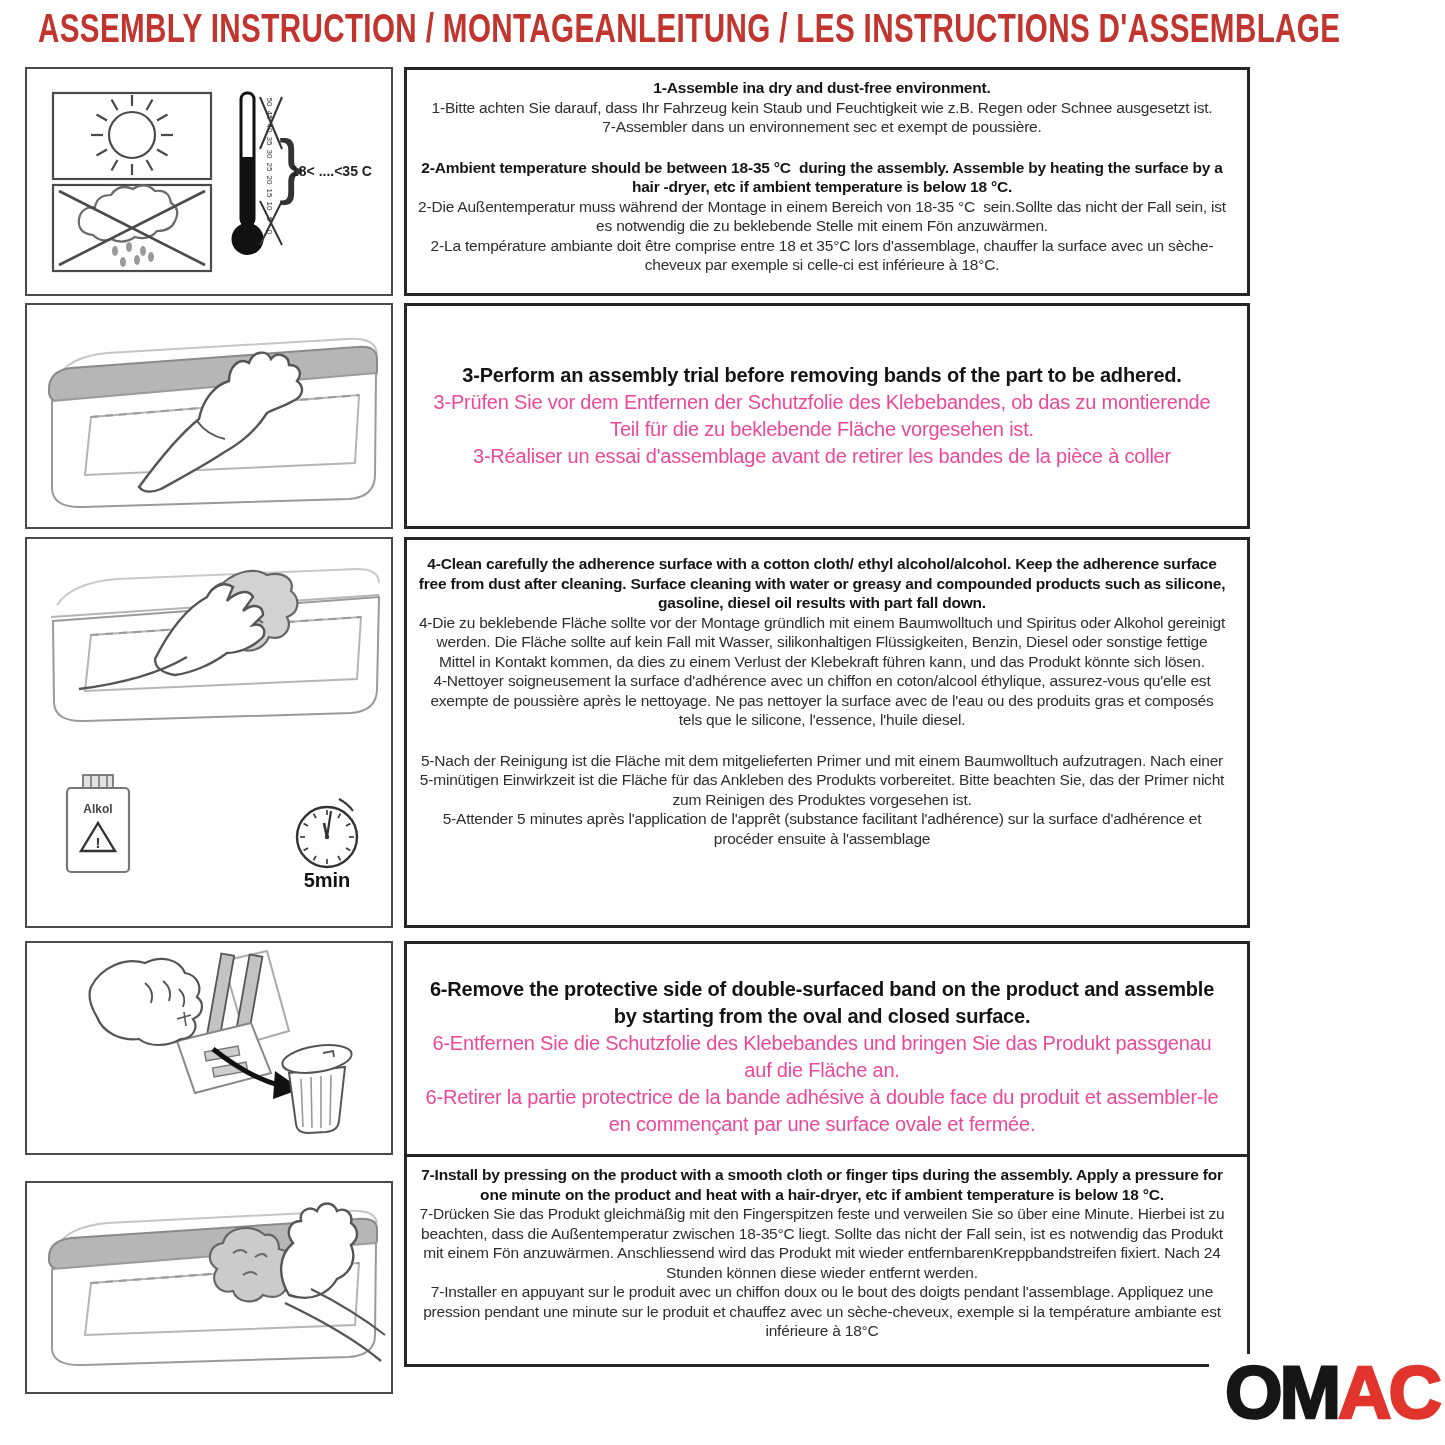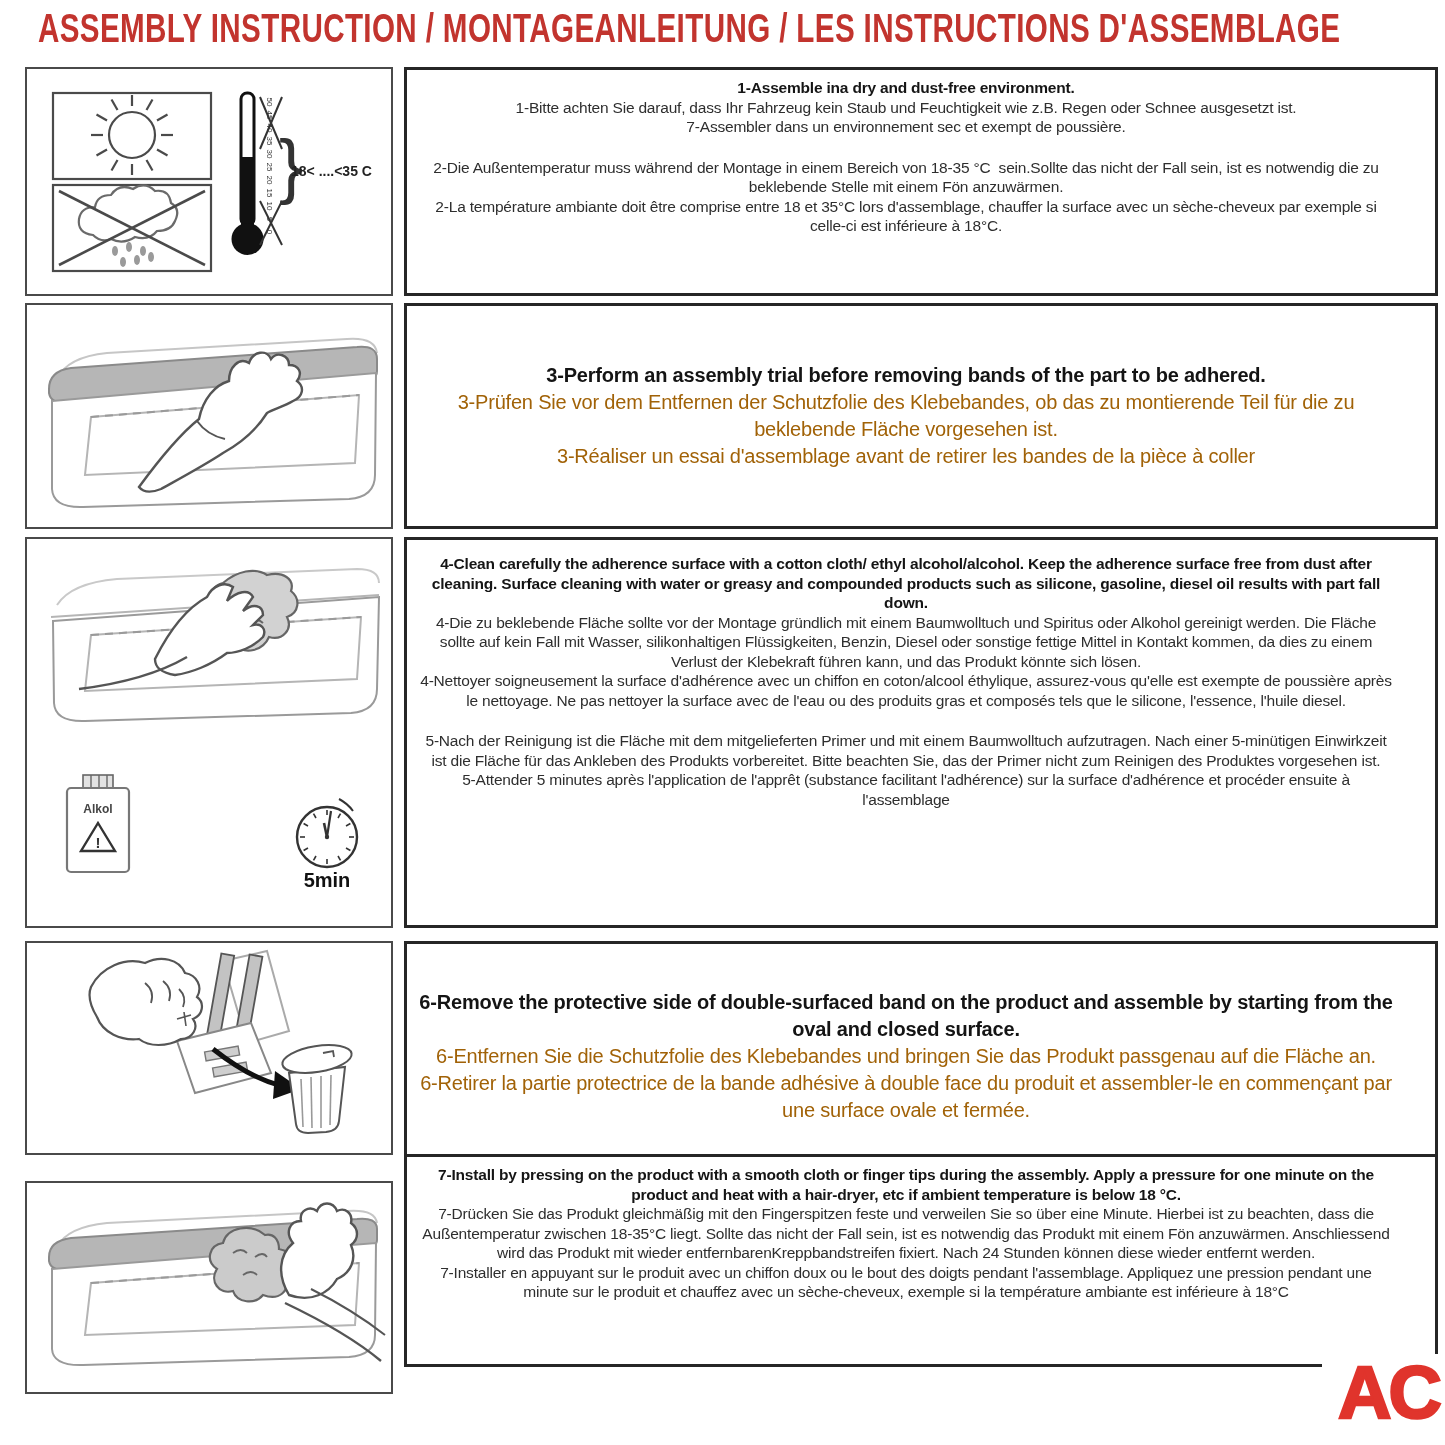--- a/index.html
+++ b/index.html
@@ -3,27 +3,27 @@
 <meta charset="utf-8">
 <style>
   html,body{margin:0;padding:0;background:#ffffff;}
   .page{position:relative;width:1445px;height:1445px;background:#fff;overflow:hidden;
         font-family:"Liberation Sans",sans-serif;text-align:center;}
   .title{position:absolute;left:38px;top:6px;margin:0;font-size:40px;font-weight:bold;
          color:#c2342e;white-space:nowrap;transform:scaleX(0.74);transform-origin:left top;
          letter-spacing:0.5px;}
   .ibox{position:absolute;left:25px;width:368px;background:#fff;border:2px solid #4a4a4a;
         box-sizing:border-box;}
-  .tbox{position:absolute;left:404px;width:1034px;background:#fff;border:3px solid #262626;
-        box-sizing:border-box;padding:8px 40px 8px 10px;}
+  .tbox{position:absolute;left:404px;width:846px;background:#fff;border:3px solid #262626;
+        box-sizing:border-box;padding:8px 20px 8px 10px;}
   .tbox.center{display:flex;flex-direction:column;justify-content:center;}
   .tbox p{margin:0;white-space:pre-wrap;}
   .small p{font-size:15.5px;line-height:19.5px;color:#2e2e2e;letter-spacing:-0.2px;}
   .small p.en{font-weight:bold;color:#151515;}
-  .big p{font-size:20px;line-height:27px;color:#a16207;letter-spacing:-0.2px;}
+  .big p{font-size:20px;line-height:27px;color:#ec4899;letter-spacing:-0.2px;}
   .big p.en{font-weight:bold;color:#141414;}
   .blk + .blk{margin-top:21px;}
   svg{display:block;}
   .logo{position:absolute;right:2px;top:1354px;height:78px;background:#fff;
         padding:0 4px 0 16px;display:flex;align-items:center;}
   .logo span{font-size:74px;font-weight:bold;line-height:1;letter-spacing:-3px;
              -webkit-text-stroke:2.5px currentColor;}
   .logo .lb{color:#161616;}
   .logo .lr{color:#e0342c;}
 </style>
@@ -97,20 +97,21 @@
       </g>
     </svg>
   </div>
   <div class="tbox small" style="top:67px;height:229px;">
     <div class="blk">
       <p class="en">1-Assemble ina dry and dust-free environment.</p>
       <p>1-Bitte achten Sie darauf, dass Ihr Fahrzeug kein Staub und Feuchtigkeit wie z.B. Regen oder Schnee ausgesetzt ist.</p>
       <p>7-Assembler dans un environnement sec et exempt de poussière.</p>
     </div>
     <div class="blk">
+      <p class="en">2-Ambient temperature should be between 18-35 °C  during the assembly. Assemble by heating the surface by a hair -dryer, etc if ambient temperature is below 18 °C.</p>
       <p>2-Die Außentemperatur muss während der Montage in einem Bereich von 18-35 °C  sein.Sollte das nicht der Fall sein, ist es notwendig die zu beklebende Stelle mit einem Fön anzuwärmen.</p>
       <p>2-La température ambiante doit être comprise entre 18 et 35°C lors d'assemblage, chauffer la surface avec un sèche-cheveux par exemple si celle-ci est inférieure à 18°C.</p>
     </div>
   </div>
 
   <div class="ibox" style="top:303px;height:226px;">
     <svg viewBox="0 0 364 222" width="100%" height="100%" preserveAspectRatio="none">
       <g>
         <path d="M30,74 Q40,52 80,48 L320,34 Q348,32 350,48" fill="none" stroke="#c6c6c6" stroke-width="2"></path>
         <path d="M22,84 Q22,66 44,63 L330,42 Q350,40 350,54 L350,66 Q350,76 332,78 L44,98 Q24,100 22,88 Z" fill="#b6b6b6" stroke="#8a8a8a" stroke-width="2"></path>
@@ -261,16 +262,17 @@
   </div>
   <div class="tbox small" style="top:1154px;height:213px;">
     <div class="blk">
       <p class="en">7-Install by pressing on the product with a smooth cloth or finger tips during the assembly. Apply a pressure for one minute on the product and heat with a hair-dryer, etc if ambient temperature is below 18 °C.</p>
       <p>7-Drücken Sie das Produkt gleichmäßig mit den Fingerspitzen feste und verweilen Sie so über eine Minute. Hierbei ist zu beachten, dass die Außentemperatur zwischen 18-35°C liegt. Sollte das nicht der Fall sein, ist es notwendig das Produkt mit einem Fön anzuwärmen. Anschliessend wird das Produkt mit wieder entfernbarenKreppbandstreifen fixiert. Nach 24 Stunden können diese wieder entfernt werden.</p>
       <p>7-Installer en appuyant sur le produit avec un chiffon doux ou le bout des doigts pendant l'assemblage. Appliquez une pression pendant une minute sur le produit et chauffez avec un sèche-cheveux, exemple si la température ambiante est inférieure à 18°C</p>
     </div>
   </div>
 
   <div class="logo">
+    <span class="lb">OM</span>
       <span class="lr">AC</span>
   </div>
 
 </div>
 
 </body></html>

